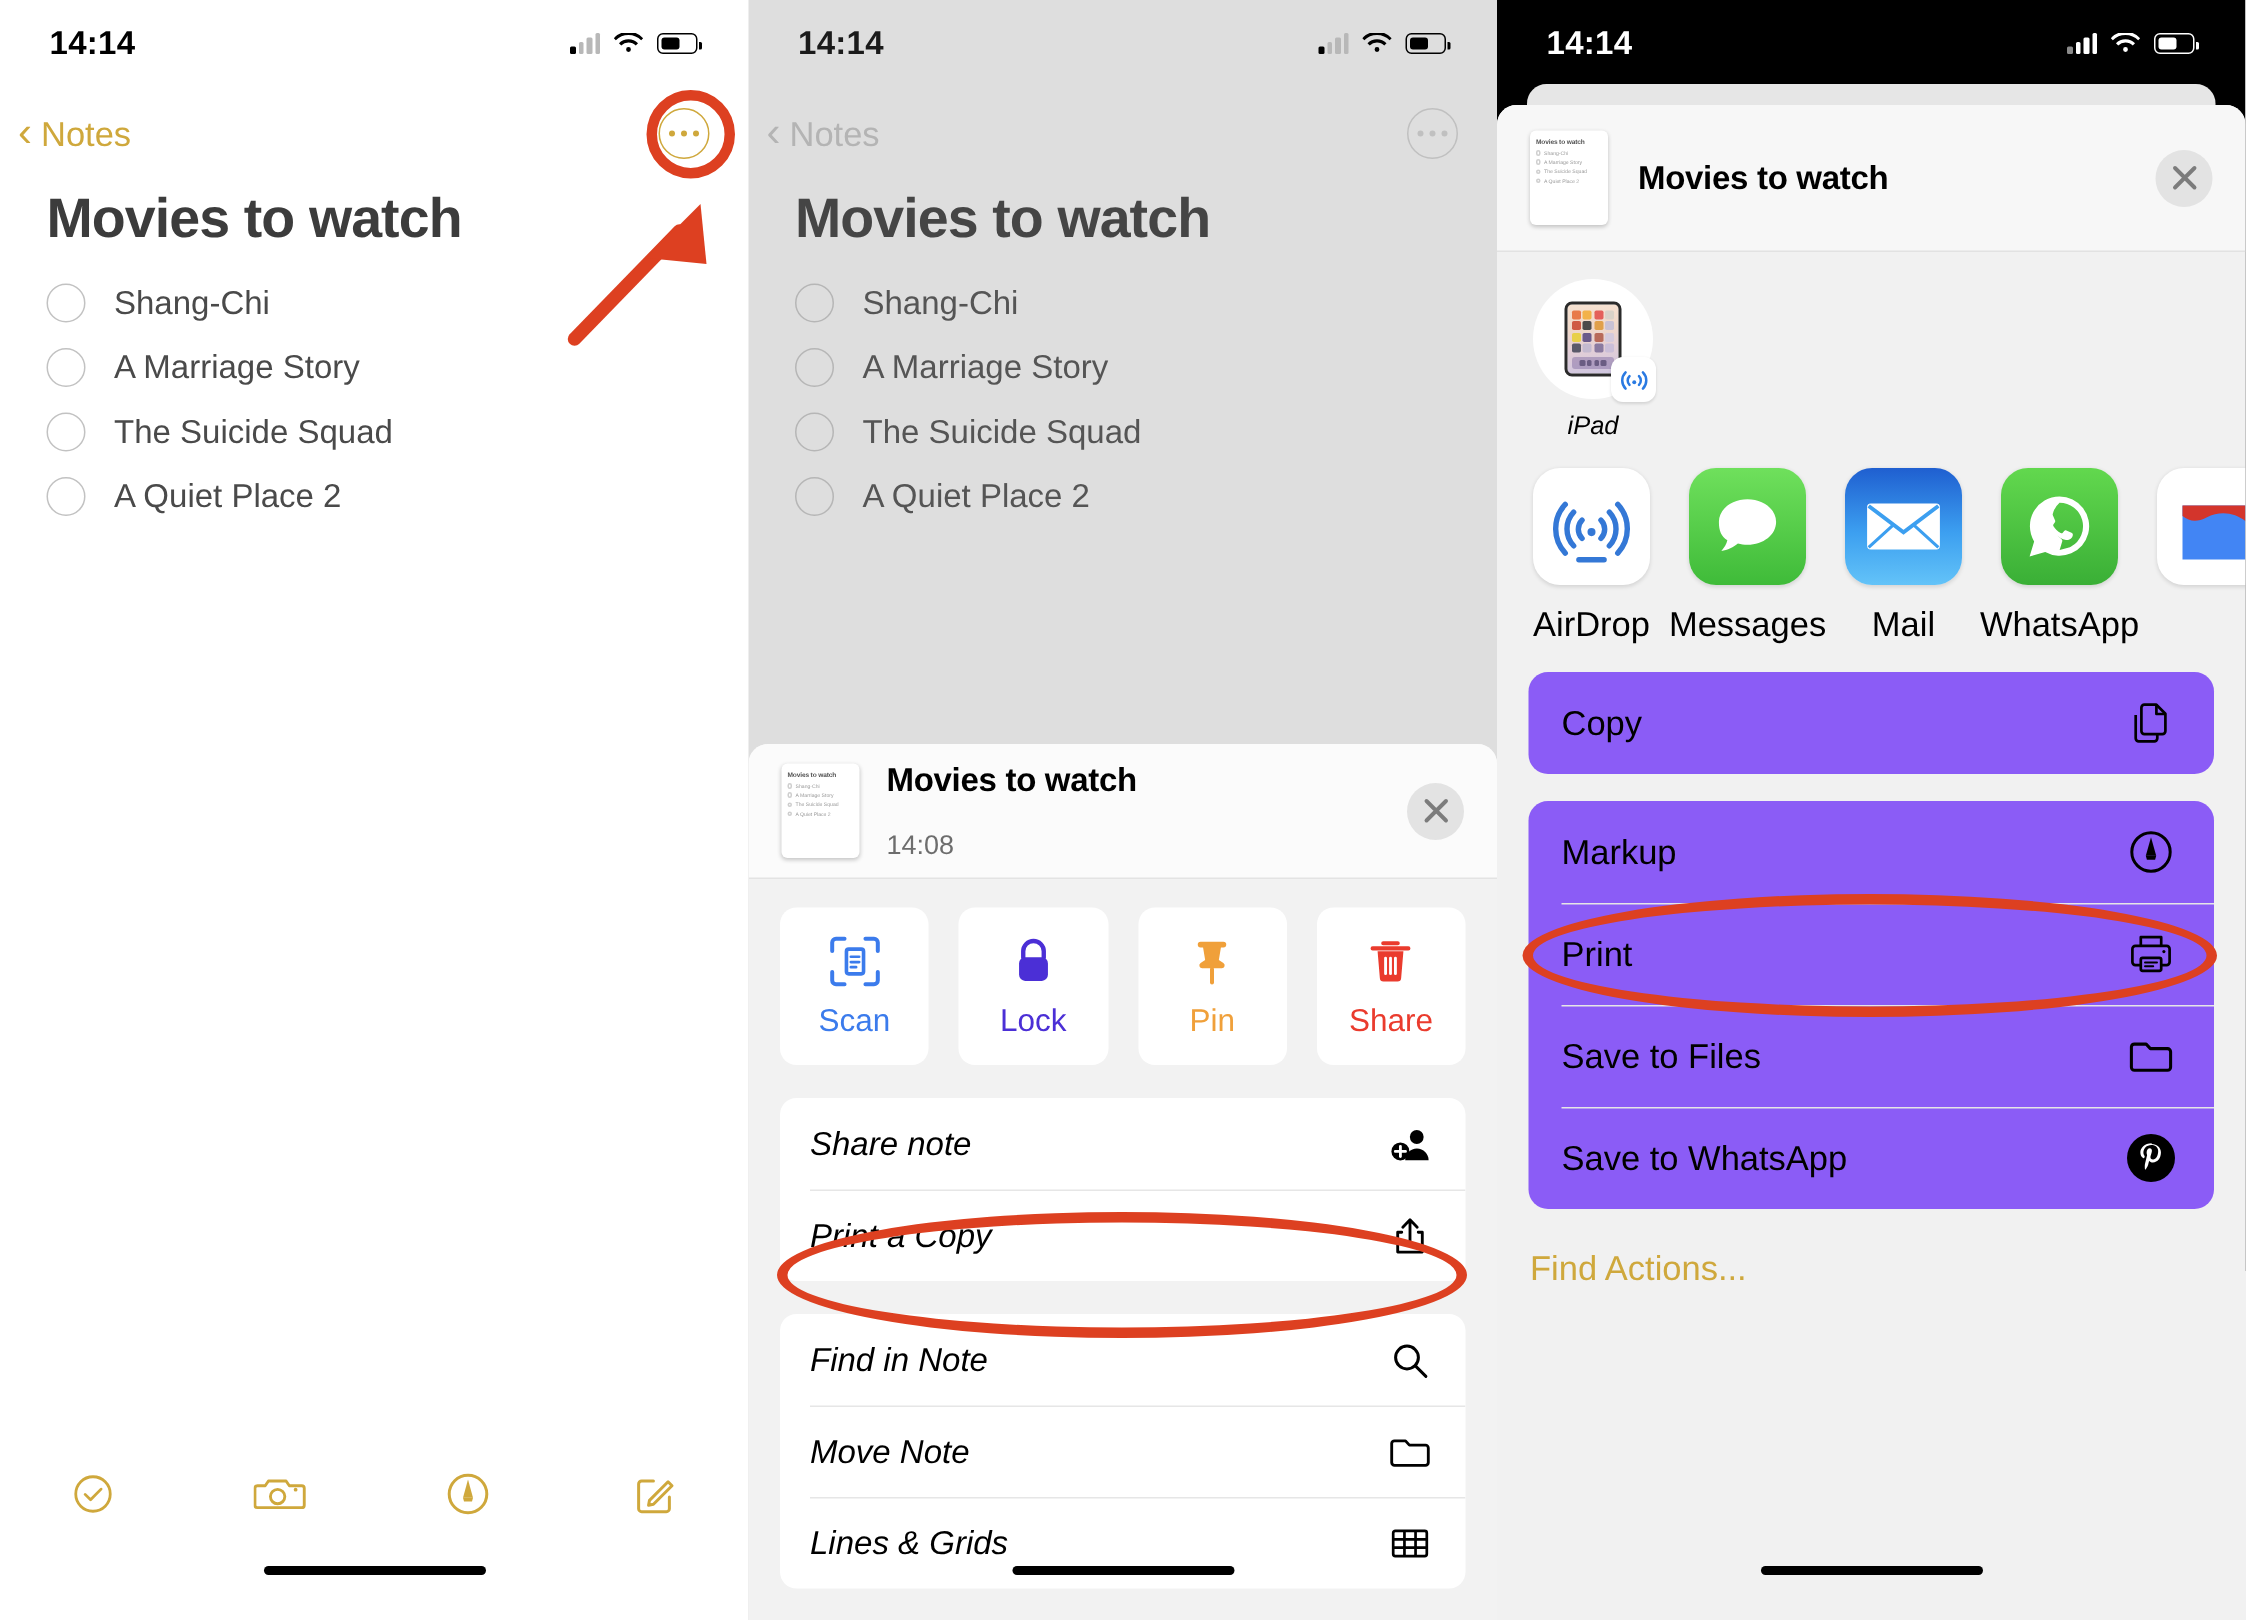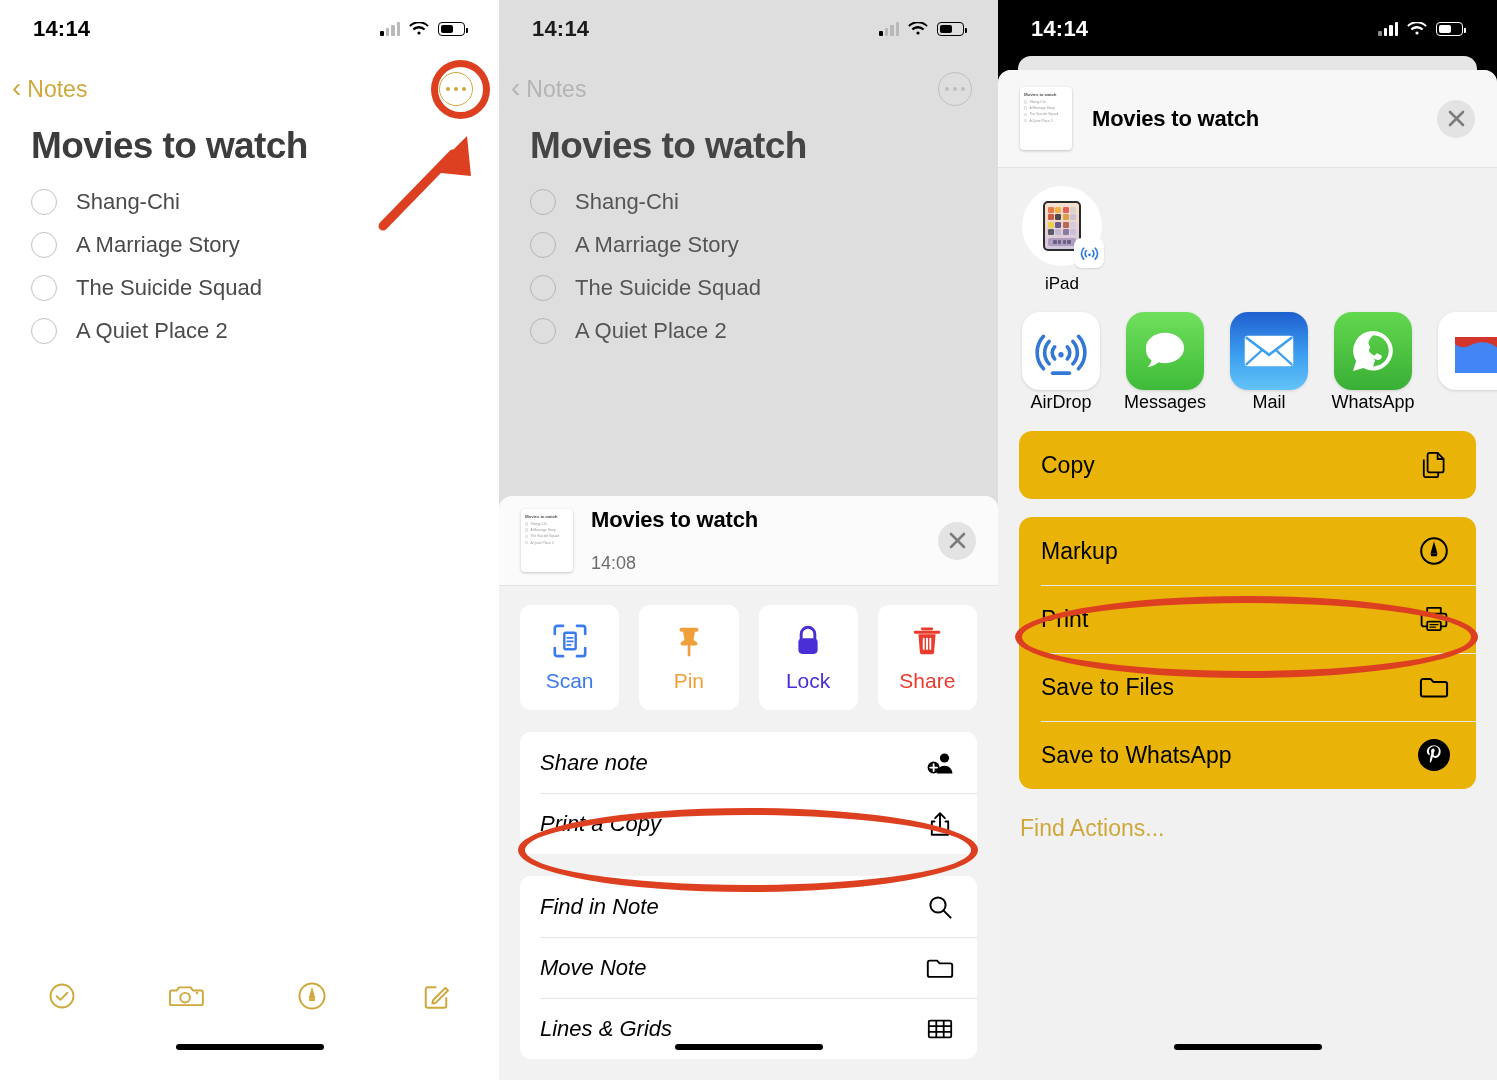--- a/index.html
+++ b/index.html
@@ -112,44 +112,44 @@
 
   
   .card-behind{ position:absolute; left:20px; right:20px; top:56px; height:60px;
     background:#e6e6e6; border-radius:13px 13px 0 0; }
   .sheet3{ position:absolute; left:0; right:0; top:70px; bottom:0;
     background:#f1f1f1; border-radius:13px 13px 0 0; overflow:hidden; }
   .s3head{ height:98px; background:#f7f7f7; display:flex; align-items:center;
     padding:0 22px; gap:20px; border-bottom:1px solid #e2e2e2; }
   .s3head .t{ flex:1; font-size:22px; font-weight:bold; color:#000; letter-spacing:-.2px; }
 
-  .airdrop-zone{ height:130px; display:flex; align-items:flex-start; padding:18px 0 0 22px; }
+  .airdrop-zone{ height:130px; display:flex; align-items:flex-start; padding:18px 0 0 22px;font-style:italic; }
   .ad-dev{ width:84px; display:flex; flex-direction:column; align-items:center; }
   .ad-circle{ width:80px; height:80px; border-radius:50%; background:#fff;
     position:relative; display:flex; align-items:center; justify-content:center; }
   .ipad{ width:38px; height:50px; border:2px solid #2b2b2b; border-radius:5px;
     background:linear-gradient(175deg,#f6e2d2 0%,#f0d8c9 35%,#e4cfd6 62%,#cfc6e0 100%);
     padding:4px 3px; overflow:hidden; }
   .ipad .grid{ display:grid; grid-template-columns:repeat(4,1fr); gap:1.4px; }
   .ipad .grid em{ display:block; width:100%; padding-top:100%; border-radius:1.2px; }
   .ipad .dock{ margin-top:3px; height:8px; border-radius:2px; background:rgba(140,120,170,.55);
     display:flex; align-items:center; justify-content:center; gap:1.3px; }
   .ipad .dock i{ width:3.5px; height:3.5px; border-radius:1px; background:rgba(60,50,90,.6); display:block; }
   .ad-badge{ position:absolute; right:-2px; bottom:-2px; width:30px; height:30px;
     border-radius:8px; background:#fff; display:flex; align-items:center; justify-content:center;
     box-shadow:0 1px 2px rgba(0,0,0,.12); }
   .ad-name{ font-size:17px; color:#000; margin-top:8px; }
 
   .approw{ display:flex; gap:26px; padding:14px 0 0 24px; align-items:flex-start; }
   .app{ width:78px; flex:0 0 78px; display:flex; flex-direction:column; align-items:center; }
   .app .ai{ width:78px; height:78px; border-radius:18px; display:flex;
     align-items:center; justify-content:center; box-shadow:0 1px 3px rgba(0,0,0,.13); overflow:hidden; }
-  .app .an{ font-size:18px; color:#000; margin-top:2px; white-space:nowrap;text-align:center; }
-
-  .a3group{ margin:18px 21px 0 21px; background:#eab308; border-radius:13px; overflow:hidden; }
+  .app .an{ font-size:23px; color:#000; margin-top:13px; white-space:nowrap;text-align:center; }
+
+  .a3group{ margin:18px 21px 0 21px; background:#8b5cf6; border-radius:13px; overflow:hidden; }
   .a3row{ height:68px; display:flex; align-items:center; justify-content:space-between;
     padding:0 25px 0 22px; position:relative; }
   .a3row + .a3row::before{ content:""; position:absolute; left:22px; right:0; top:0;
     height:1px; background:#e6e6e6; }
   .a3row .al{ font-size:23px; color:#000; }
   .a3row .aic{ display:flex; align-items:center; justify-content:center; width:34px; }
   .edit-actions{ margin:26px 0 0 22px; font-size:23px; color:#cfa83c; }
 
   
   .anno{ position:absolute; pointer-events:none; }
@@ -348,32 +348,32 @@
       <div class="quad">
         <div class="q">
           <svg width="38" height="38" viewBox="0 0 30 30" fill="none">
             <path d="M3 9.5V5a2 2 0 012-2h4.5M20.5 3H25a2 2 0 012 2v4.5M27 20.5V25a2 2 0 01-2 2h-4.5M9.5 27H5a2 2 0 01-2-2v-4.5" stroke="#3b7bec" stroke-width="2.1" stroke-linecap="round"></path>
             <rect x="10.5" y="8.5" width="9" height="13" rx="1.2" stroke="#3b7bec" stroke-width="1.9"></rect>
             <path d="M12.8 12.5h4.4M12.8 15.3h4.4M12.8 18h2.8" stroke="#3b7bec" stroke-width="1.4" stroke-linecap="round"></path>
           </svg>
           <span class="ql" style="color:#3b7bec">Scan</span>
         </div>
         <div class="q">
+          <svg width="38" height="38" viewBox="0 0 30 30" fill="none">
+            <path d="M9.6 13V9.6a5.4 5.4 0 0110.8 0V13" stroke="#4b2fd6" stroke-width="2.3" stroke-linecap="round"></path>
+            <rect x="7.4" y="12.8" width="15.2" height="12.4" rx="3.2" fill="#4b2fd6"></rect>
+          </svg>
+          <span class="ql" style="color:#4b2fd6">Lock</span>
+        </div>
+        <div class="q">
           <svg width="38" height="38" viewBox="0 0 30 30">
             <path d="M9 4.6h12a1.5 1.5 0 010 3h-1.3l-1.1 6.6 2.4 1.6a1.5 1.5 0 01-.85 2.75H9.85A1.5 1.5 0 019 15.8l2.4-1.6-1.1-6.6H9a1.5 1.5 0 010-3z" fill="#f0a03a"></path>
             <path d="M15 18.9v7.2" stroke="#f0a03a" stroke-width="2.1" stroke-linecap="round"></path>
           </svg>
           <span class="ql" style="color:#f0a03a">Pin</span>
-        </div>
-        <div class="q">
-          <svg width="38" height="38" viewBox="0 0 30 30" fill="none">
-            <path d="M9.6 13V9.6a5.4 5.4 0 0110.8 0V13" stroke="#4b2fd6" stroke-width="2.3" stroke-linecap="round"></path>
-            <rect x="7.4" y="12.8" width="15.2" height="12.4" rx="3.2" fill="#4b2fd6"></rect>
-          </svg>
-          <span class="ql" style="color:#4b2fd6">Lock</span>
         </div>
         <div class="q">
           <svg width="38" height="38" viewBox="0 0 30 30">
             <path d="M11.2 5.4h7.6M5.6 8.1h18.8" stroke="#ea3b2d" stroke-width="2.2" stroke-linecap="round"></path>
             <path d="M8.2 9.6h13.6l-1.2 14.2a1.9 1.9 0 01-1.9 1.75h-7.4a1.9 1.9 0 01-1.9-1.75z" fill="#ea3b2d"></path>
             <path d="M12.4 13.2v8.2M15 13.2v8.2M17.6 13.2v8.2" stroke="#fff" stroke-width="1.5" stroke-linecap="round"></path>
           </svg>
           <span class="ql" style="color:#ea3b2d">Share</span>
         </div>
       </div>

